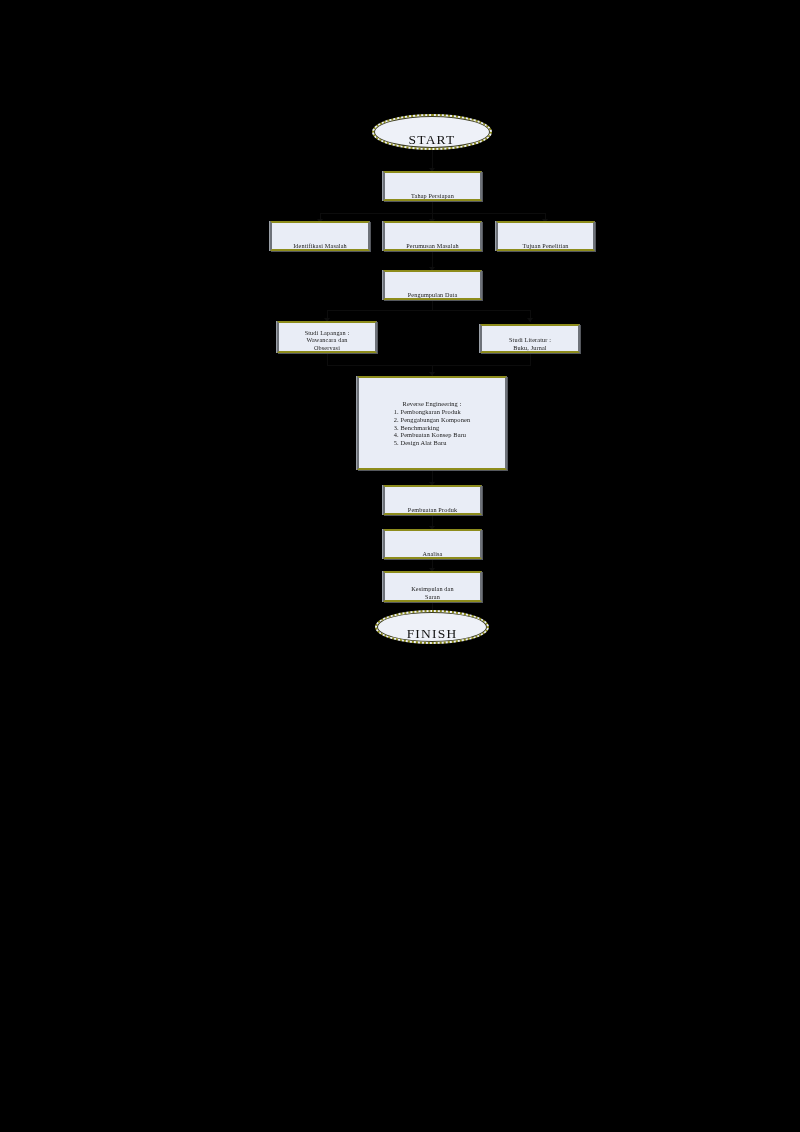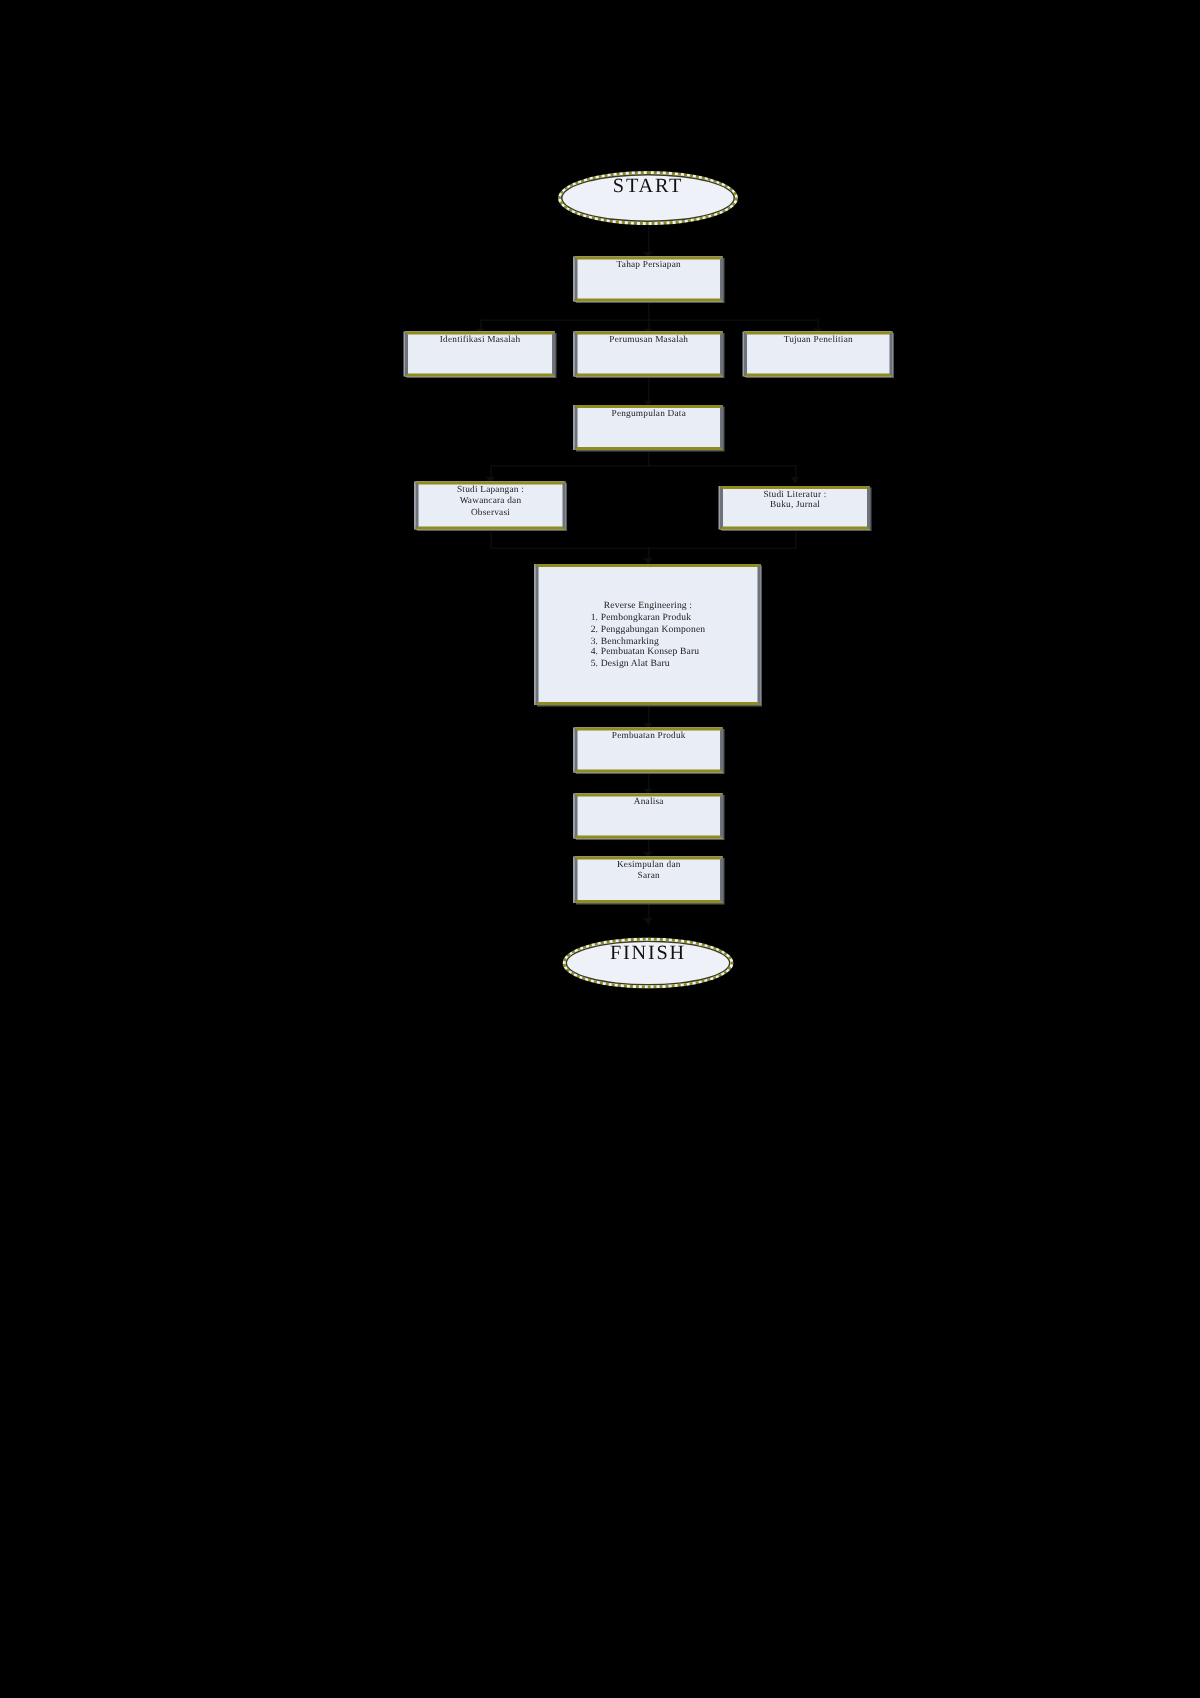--- a/index.html
+++ b/index.html
@@ -23,21 +23,21 @@
     background: #000000;
   }
 
   
   .node {
     position: absolute;
     box-sizing: border-box;
     background: #e8ecf5;
     color: #1a1a1a;
     display: flex;
-    align-items: flex-start;
+    align-items: flex-end;
     justify-content: center;
     text-align: center;
     line-height: 1.18;
     z-index: 3;
   }
 
   
   .box {
     border-top: 2px solid #8d8c1c;
     border-bottom: 2px solid #8d8c1c;
@@ -195,17 +195,17 @@
 
   <div class="node box" style="left:383px; top:529px; width:99px; height:30px;">
     <span class="label t-small">Analisa</span>
   </div>
 
   <div class="node box" style="left:383px; top:571px; width:99px; height:31px;">
     <span class="label t-small">Kesimpulan dan
 Saran</span>
   </div>
 
-  <div class="node oval" style="left:375px; top:625px; width:114px; height:34px;">
+  <div class="node oval" style="left:375px; top:610px; width:114px; height:34px;">
     <span class="label t-term">FINISH</span>
   </div>
 
 </div>
 
 </body></html>

